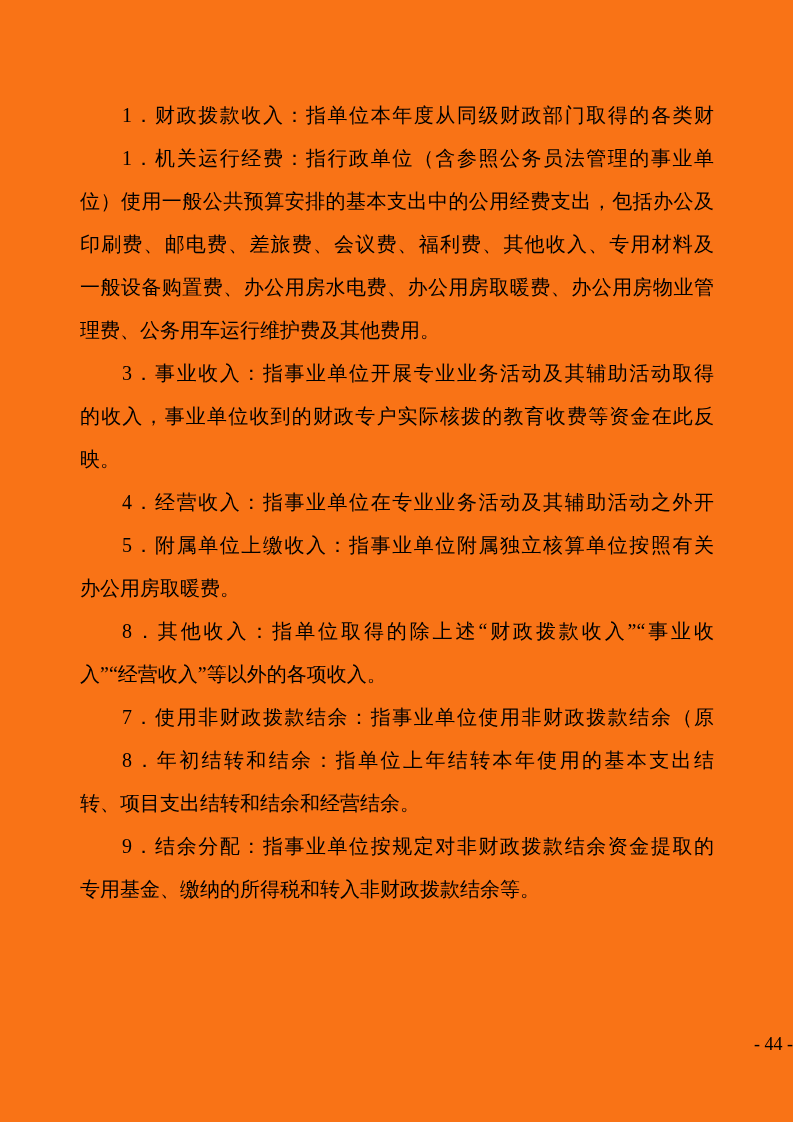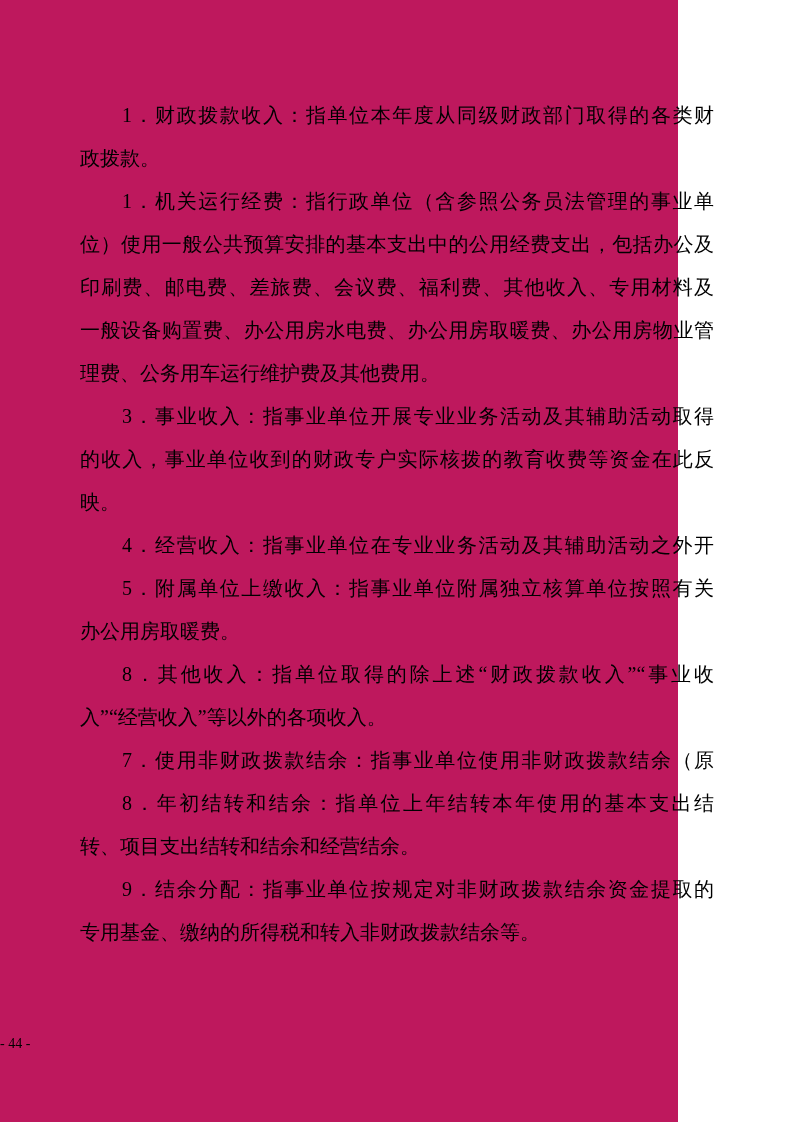--- a/index.html
+++ b/index.html
@@ -12,23 +12,23 @@
     height: 1122px;
     position: relative;
     font-family: "Liberation Serif", serif;
     color: #000000;
     overflow: hidden;
   }
   .page {
     position: absolute;
     top: 0;
     left: 0;
-    width: 678px;
+    width: 793px;
     height: 1122px;
-    background: #be185d;
+    background: #f97316;
   }
   .text-block {
     position: absolute;
     top: 94px;
     left: 80px;
     width: 634px;
   }
   .para {
     margin: 0;
     padding: 0;
@@ -47,34 +47,33 @@
     text-indent: 42px;
   }
   .line.para-end {
     text-align-last: left;
   }
   .footer {
     position: absolute;
     top: 1035px;
     left: 0;
     width: 793px;
-    text-align: left;
-    font-size: 14px;
+    text-align: right;
+    font-size: 18px;
     line-height: 18px;
     color: #000000;
   }
 </style>
 </head>
 <body>
 
 <div class="page">
   <div class="text-block" id="text-block">
       <div class="para">
         <div class="line first">1．财政拨款收入：指单位本年度从同级财政部门取得的各类财</div>
-        <div class="line para-end">政拨款。</div>
       </div>
       <div class="para">
         <div class="line first">1．机关运行经费：指行政单位（含参照公务员法管理的事业单</div>
         <div class="line">位）使用一般公共预算安排的基本支出中的公用经费支出，包括办公及</div>
         <div class="line">印刷费、邮电费、差旅费、会议费、福利费、其他收入、专用材料及</div>
         <div class="line">一般设备购置费、办公用房水电费、办公用房取暖费、办公用房物业管</div>
         <div class="line para-end">理费、公务用车运行维护费及其他费用。</div>
       </div>
       <div class="para">
         <div class="line first">3．事业收入：指事业单位开展专业业务活动及其辅助活动取得</div>

